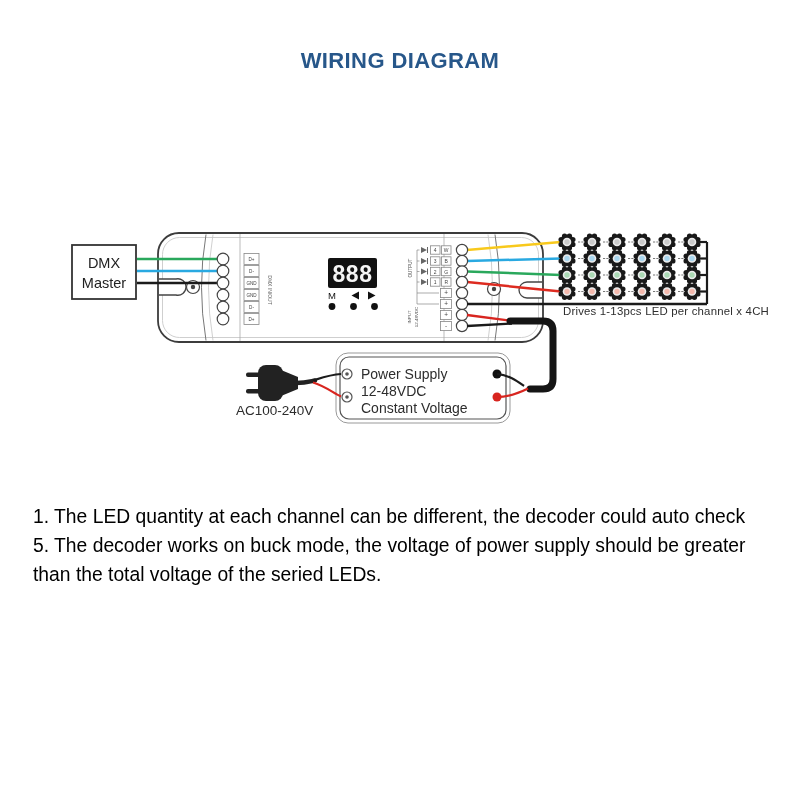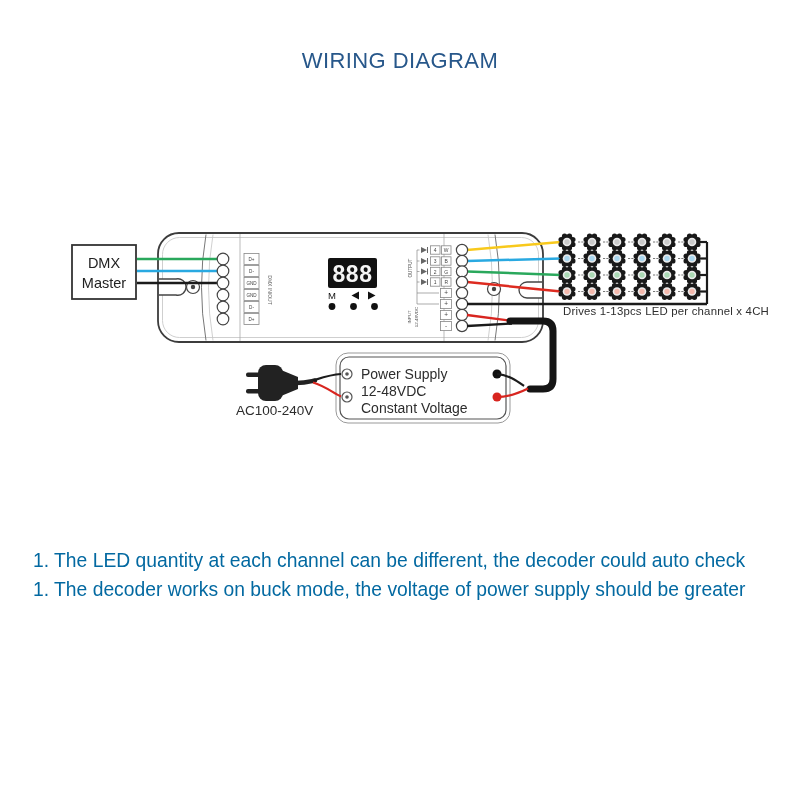--- a/index.html
+++ b/index.html
@@ -1,18 +1,18 @@
 <!DOCTYPE html>
 <html><head>
 <meta charset="utf-8">
 <style>
   html,body{margin:0;padding:0;background:#ffffff;}
   body{width:800px;height:800px;position:relative;font-family:"Liberation Sans",sans-serif;overflow:hidden;}
   .title{position:absolute;top:48px;left:0;width:800px;text-align:center;
-         font-size:22px;font-weight:normal;letter-spacing:.4px;}
+         font-size:22px;font-weight:bold;letter-spacing:.4px;}
   .notes{position:absolute;top:502px;left:33px;width:752px;font-size:19.3px;line-height:29px;}
   .notes div{white-space:pre;}
   svg{position:absolute;top:0;left:0;}
   text{font-family:"Liberation Sans",sans-serif;}
 </style>
 </head>
 <body>
 
 <div class="title" style="color: rgb(39, 87, 138);">WIRING DIAGRAM</div>
 
@@ -530,16 +530,17 @@
     <rect x="246" y="389" width="14" height="4.5" rx="2" fill="#222"></rect>
     <rect x="258" y="365" width="25" height="36" rx="8" fill="#222"></rect>
     <polygon points="281,370 298,377 298,389 281,396" fill="#222"></polygon>
     <path d="M296,383 C306,383 310,381.5 315,380.5" fill="none" stroke="#222" stroke-width="4.5" stroke-linecap="round"></path>
   </g>
   <path d="M313,380.5 C324,377 331,374.5 341,374" fill="none" stroke="#1b1b1b" stroke-width="2.2"></path>
   <path d="M313,382.5 C326,386.5 333,393 341,396.5" fill="none" stroke="#d8251f" stroke-width="2.2"></path>
   <text x="236" y="415" font-size="13.5" fill="#2d2d2d">AC100-240V</text>
 </svg>
 
-<div class="notes" style="color: #0369a1; margin-top: 44px;">
+<div class="notes" style="color: #000000;">
   <div>1. The LED quantity at each channel can be different, the decoder could auto check</div>
-  <div>1. The decoder works on buck mode, the voltage of power supply should be greater</div>
+  <div>5. The decoder works on buck mode, the voltage of power supply should be greater</div>
+  <div>than the total voltage of the seried LEDs.</div>
 </div>
 
 </body></html>

